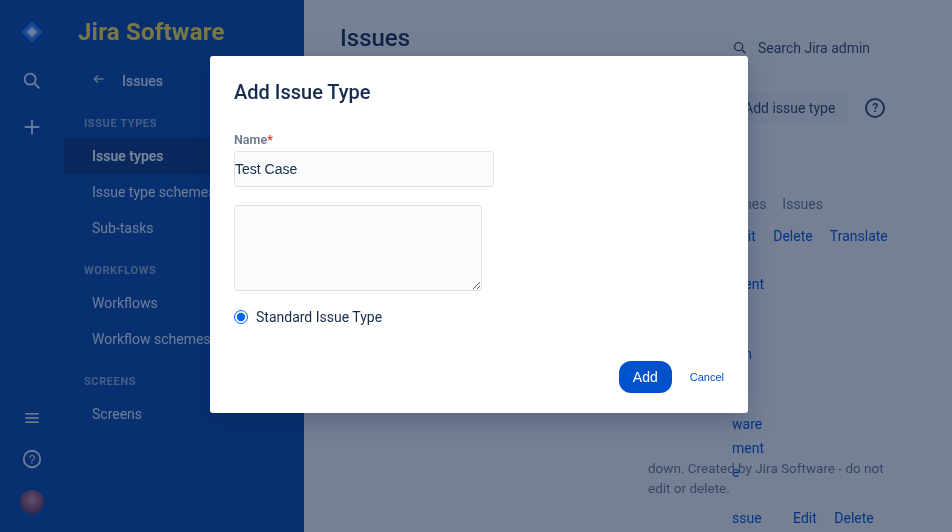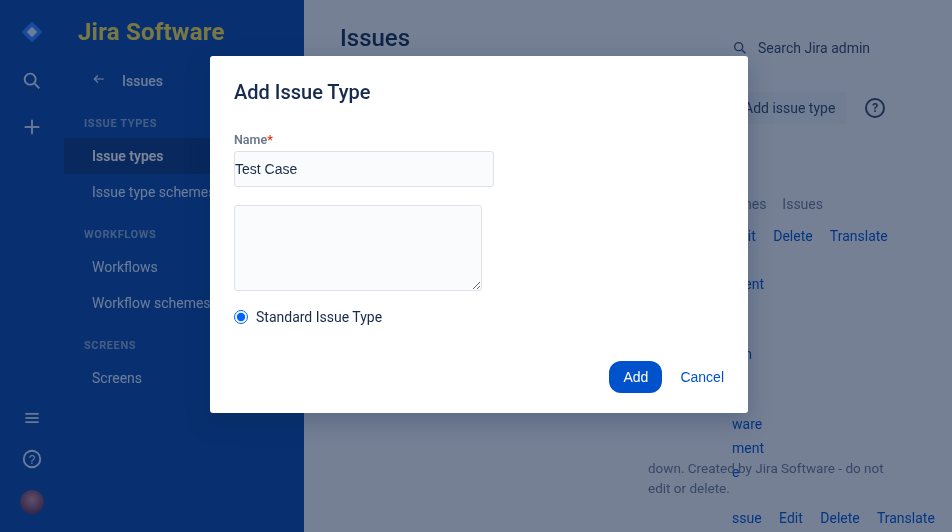--- a/index.html
+++ b/index.html
@@ -40,21 +40,21 @@
   .modal { position: absolute; left: 210px; top: 56px; width: 538px; background: #fff; border-radius: 3px; box-shadow: 0 8px 24px rgba(9,30,66,0.25); padding: 24px 24px 20px 24px; }
   .modal h2 { font-size: 20px; font-weight: 500; color: #172B4D; margin-bottom: 28px; }
   .form-label { font-size: 12.5px; font-weight: 600; color: #6B778C; margin-bottom: 4px; display:block;margin-top:8px; }
   .form-label .req { color: #DE350B; }
   .text-input { width: 260px; height: 36px; border: 1px solid #DFE1E6; border-radius: 3px; background: #FAFBFC; padding: 6px 0; font-size: 14px; color: #172B4D; margin-bottom: 18px; }
   .textarea { width: 248px; height: 86px; border: 1px solid #DFE1E6; border-radius: 3px; background: #FAFBFC; padding: 6px 10px; font-size: 14px; color: #172B4D; resize: both; margin-bottom: 18px; display:block; }
   .radio-row { display:flex; align-items:center; gap:8px; margin: 8px 0; font-size: 14px; color:#172B4D; }
   .radio-row input[type=radio] { width:14px; height:14px; accent-color: #0065FF; }
   .modal-actions { display:flex; justify-content: flex-end; align-items: center; gap: 18px; margin-top: 36px; }
   .btn-primary { background:#0052CC; color:#fff; border:none; border-radius:12px; padding: 8px 14px; font-size:14px; font-weight:500; cursor:pointer; }
-  .btn-link { background:none; border:none; color:#0052CC; font-size:14px; cursor:pointer; }
+  .btn-link { background:none; border:none; color:#0052CC; font-size:11px; cursor:pointer; }
 </style>
 </head>
 <body>
 
 <div class="rail">
   <div class="rail-top">
     <span>
       <svg width="28" height="28" viewBox="0 0 32 32">
           <path d="M16 4 L28 16 L16 28 L4 16 Z" fill="#2684FF"></path>
           <path d="M16 10 L22 16 L16 22 L10 16 Z" fill="#DEEBFF"></path>
@@ -99,20 +99,21 @@
           <line x1="20" y1="12" x2="4" y2="12"></line>
           <polyline points="10 6 4 12 10 18"></polyline>
         </svg>
     </span>
     <span style="font-weight:500;">Issues</span>
   </div>
 
   <div class="sidebar-section-head">ISSUE TYPES</div>
   <div class="sidebar-item active">Issue types</div>
   <div class="sidebar-item">Issue type schemes</div>
+  <div class="sidebar-item">Sub-tasks</div>
 
   <div class="sidebar-section-head">WORKFLOWS</div>
   <div class="sidebar-item">Workflows</div>
   <div class="sidebar-item">Workflow schemes</div>
 
   <div class="sidebar-section-head">SCREENS</div>
   <div class="sidebar-item">Screens</div>
 </div>
 
 <div class="main">
@@ -147,21 +148,21 @@
     <div class="main-right-links main-right-block">
       <div>um</div>
       <div>e</div>
     </div>
     <div class="main-right-links main-right-block">
       <div>ware</div>
       <div>ment</div>
       <div>e</div>
     </div>
     <div class="main-right-links">
-      <span style="margin-right:14px;">ssue</span>
+      <span style="margin-right:28px;">ssue</span>
       <a>Edit</a>
       <a>Delete</a>
       <a>Translate</a>
     </div>
   </div>
 
   <div class="main-desc-frag">down. Created by Jira Software - do not edit or delete.</div>
 </div>
 
 <div class="overlay"></div>

